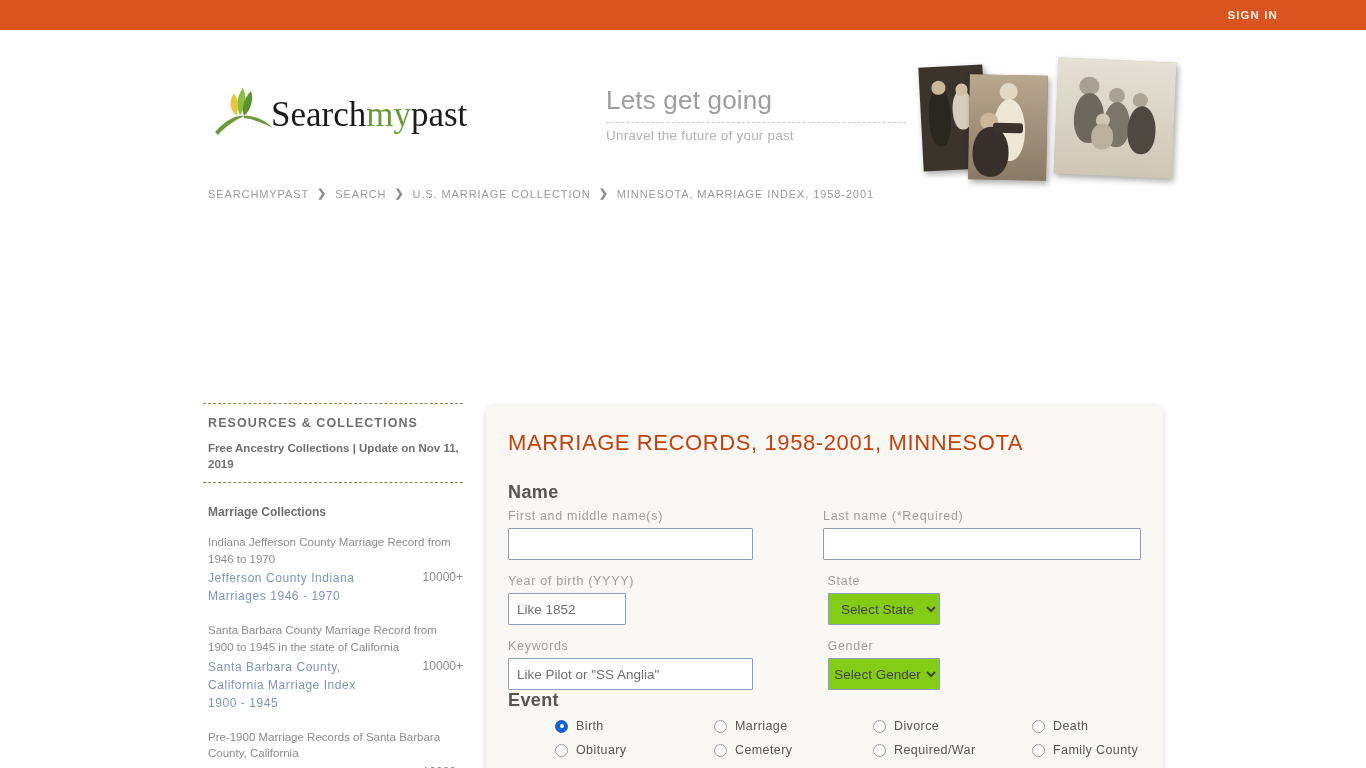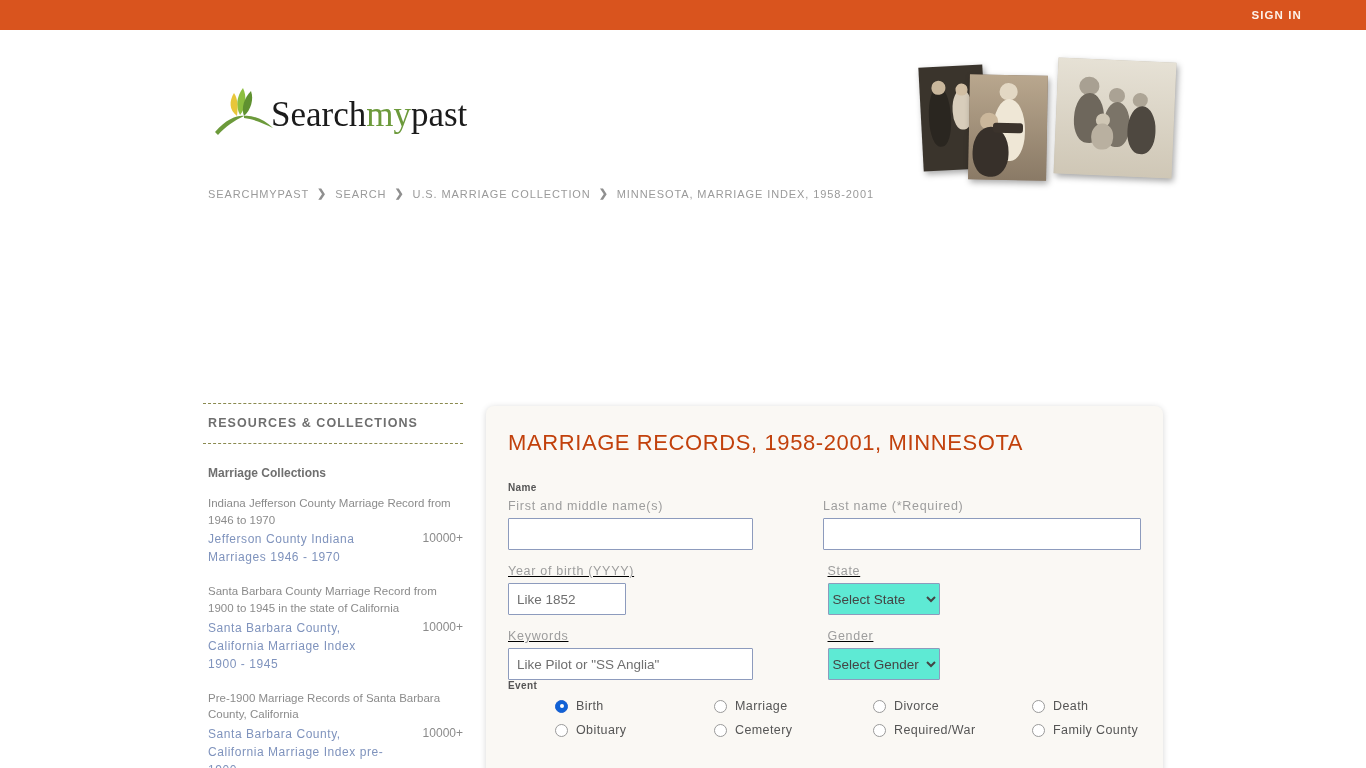--- a/index.html
+++ b/index.html
@@ -11,21 +11,21 @@
     overflow: hidden;
   }
 
   
   .topbar {
     height: 30px;
     background: #d9541e;
     display: flex;
     align-items: center;
     justify-content: flex-end;
-    padding-right: 64px;
+    padding-right: 88px;
   }
   .signin {
     color: #fdf2ea;
     font-size: 11.5px;
     letter-spacing: 1.1px;
     font-weight: 600;
     text-decoration: none;
     cursor: pointer;
   }
 
@@ -113,21 +113,21 @@
     left: 203px; top: 218px;
     width: 260px;
   }
   .dash-rule { border-top: 1px dashed #8a8a4f; height: 0; }
   .res-block { padding: 12px 0 10px 5px; }
   .res-title {
     font-size: 12.5px;
     font-weight: 700;
     letter-spacing: 1.1px;
     color: #6f6f6f;
-    margin-bottom: 3px;
+    margin-bottom: 11px;
   }
   .res-sub {
     font-size: 11.5px;
     color: #6f6f6f;
     font-weight: 700;
     line-height: 1.35;
   }
   .coll-heading {
     font-size: 12px;
     font-weight: 700;
@@ -174,21 +174,21 @@
     padding: 20px 22px 0 22px;
   }
   .panel-title {
     font-size: 22px;
     color: #c2410c;
     letter-spacing: .6px;
     font-weight: 400;
     margin: 4px 0 26px 0;
   }
   .group-label {
-    font-size: 10px;
+    font-size: 18px;
     font-weight: 700;
     color: #555;
     letter-spacing: .4px;
     margin-bottom: 6px;
   }
   .field-label {
     font-size: 12.5px;
     color: #9d9d9d;
     letter-spacing: .7px;
     margin-bottom: 5px;
@@ -209,32 +209,33 @@
     border-radius: 1px;
     outline: none;
   }
   input[type=text]::placeholder { color: #6f6f6f; opacity: 1; }
   input.short { width: 118px; }
   input.med   { width: 245px; }
 
   select {
     height: 32px;
     border: 1px solid #8d9bbd;
-    background: #5eead4;
+    background: #84cc16;
     font-family: "Liberation Sans", sans-serif;
     font-size: 13.5px;
     color: #444;
     padding: 0 0;
     border-radius: 1px;
     outline: none;
+    text-align: center;
   }
   select.state  { width: 112px; }
   select.gender { width: 112px; }
 
-  .mt14 { margin-top: 14px; text-decoration: underline; }
+  .mt14 { margin-top: 14px; }
   .mt22 { }
 
   
   .event-grid {
     display: grid;
     grid-template-columns: 159px 159px 159px 159px;
     row-gap: 10px;
     margin-top: 8px;
   }
   .opt { display: flex; align-items: center; gap: 8px; cursor: pointer; padding-left: 47px; }
@@ -275,20 +276,22 @@
       <path d="M30 6 C24 14, 22 24, 27 33 C33 26, 34 14, 30 6 Z" fill="#8cbf3f"></path>
       <path d="M21 11 C16 19, 16 28, 24 34 C25 25, 25 17, 21 11 Z" fill="#e8c63a"></path>
       <path d="M38 9 C31 16, 28 26, 31 34 C38 28, 41 17, 38 9 Z" fill="#5f9130"></path>
       <path d="M2 50 C14 36, 26 33, 31 34 C22 38, 12 45, 5 53 Z" fill="#6c9a3b"></path>
       <path d="M31 34 C41 33, 52 38, 60 46 C50 41, 40 37, 31 36 Z" fill="#6c9a3b"></path>
     </svg>
     <span class="logo-text"><span class="seg-dark">Search</span><span class="seg-green">my</span><span class="seg-dark">past</span></span>
   </a>
 
   <div class="tagline">
+    <div class="tagline-main">Lets get going</div>
+    <div class="tagline-sub">Unravel the future of your past</div>
   </div>
 
   <div class="collage">
     <div class="photo ph1">
       <div class="ph-inner">
         <div class="fig" style="left:8px;top:20px;width:22px;height:60px;background:#2a2620;"></div>
         <div class="fig" style="left:12px;top:14px;width:14px;height:14px;background:#c9b79c;"></div>
         <div class="fig" style="left:32px;top:24px;width:20px;height:40px;background:#d8cdbb;"></div>
         <div class="fig" style="left:36px;top:18px;width:12px;height:12px;background:#d2bfa4;"></div>
       </div>
@@ -326,20 +329,21 @@
   <span class="sep">❯</span>
   <span class="crumb current">MINNESOTA, MARRIAGE INDEX, 1958-2001</span>
 </div>
 
 <div class="content">
 
   <aside class="sidebar">
     <div class="dash-rule"></div>
     <div class="res-block">
       <div class="res-title">RESOURCES &amp; COLLECTIONS</div>
+      <div class="res-sub">Free Ancestry Collections | Update on Nov 11, 2019</div>
     </div>
     <div class="dash-rule"></div>
 
     <div class="coll-heading">Marriage Collections</div>
 
     <div class="coll-item">
       <div class="coll-desc">Indiana Jefferson County Marriage Record from 1946 to 1970</div>
       <div class="coll-row">
         <a class="coll-link">Jefferson County Indiana Marriages 1946 - 1970</a>
         <span class="coll-count">10000+</span>

